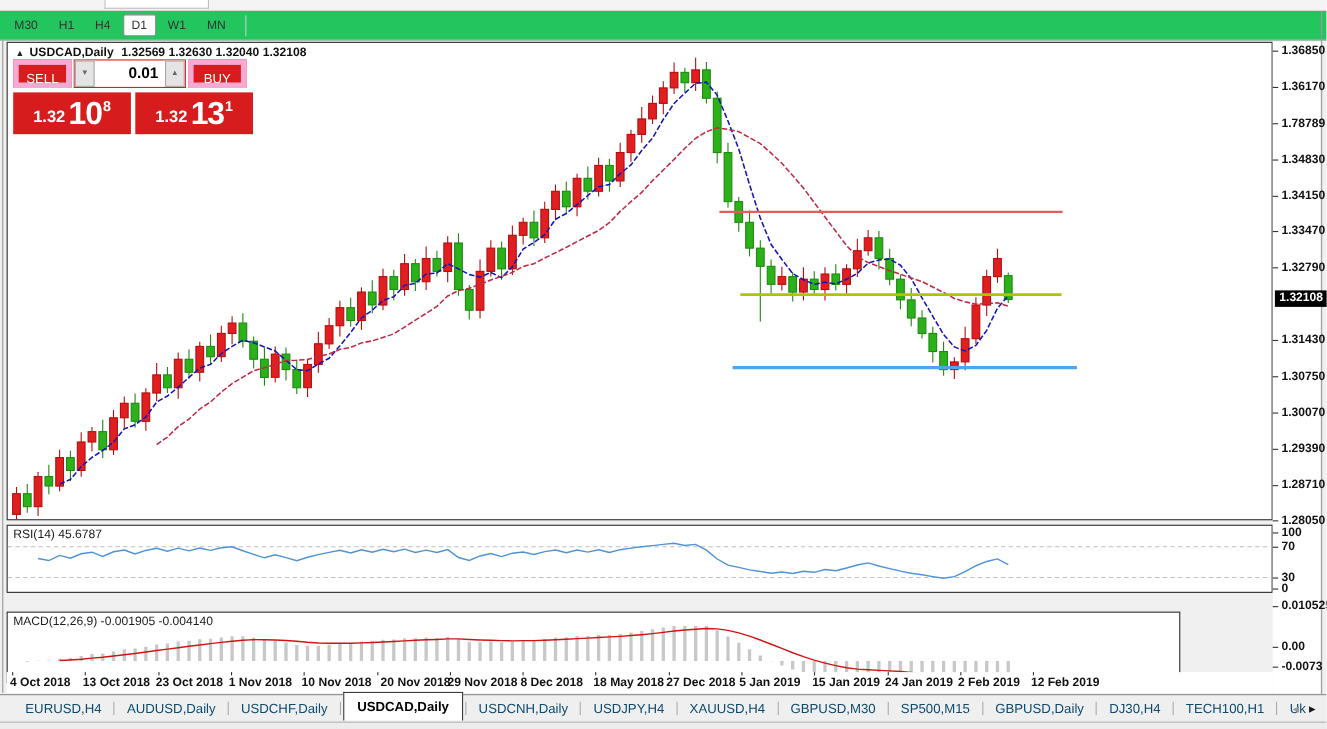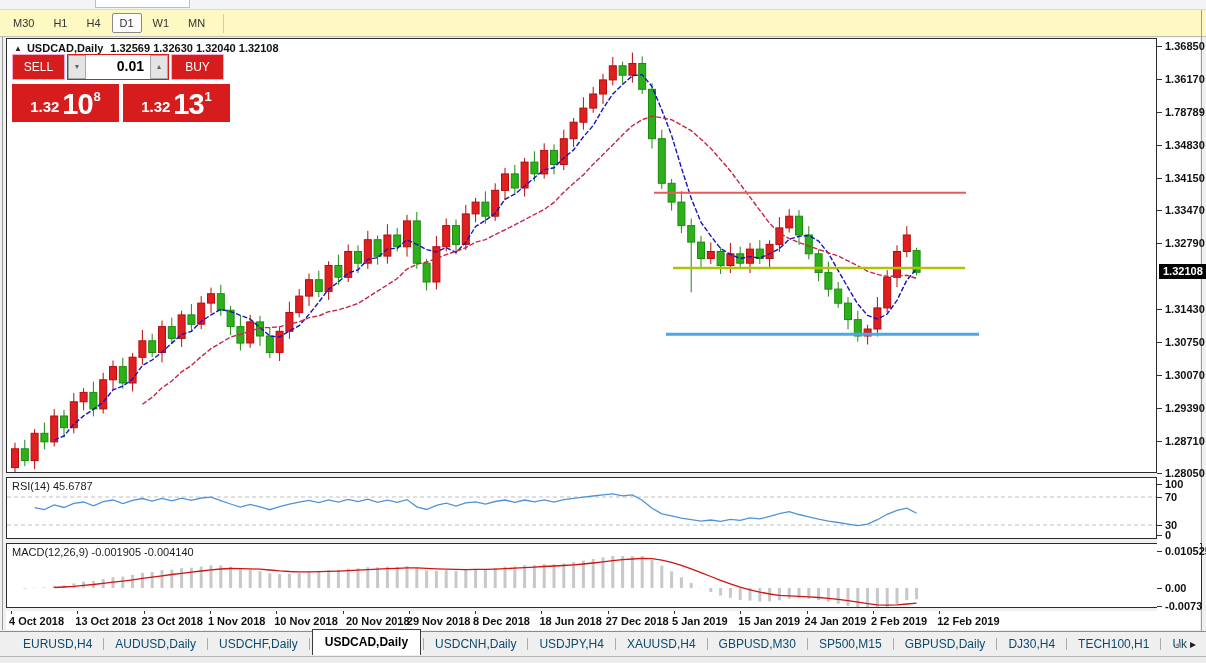--- a/index.html
+++ b/index.html
@@ -1,34 +1,34 @@
 <!DOCTYPE html>
 <html><head>
 <meta charset="utf-8">
 <style>
   html,body{margin:0;padding:0}
   body{width:1206px;height:663px;position:relative;background:#f0f0f0;
        font-family:"Liberation Sans",sans-serif;overflow:hidden}
   #top-strip{position:absolute;left:0;top:0;width:1206px;height:9px;background:#f4f4f4;border-bottom:1px solid #d9d9d9}
   #combo-remnant{position:absolute;left:95px;top:0;width:95px;height:8px;background:#fff;border:1px solid #bdbdbd;border-top:none;box-sizing:border-box}
-  #tf-bar{position:absolute;left:0;top:10px;width:1206px;height:27px;background:#fef9c3;border-bottom:1px solid #bdbdbd;display:flex;align-items:center;padding-left:5px;box-sizing:border-box}
+  #tf-bar{position:absolute;left:0;top:10px;width:1206px;height:27px;background:#22c55e;border-bottom:1px solid #bdbdbd;display:flex;align-items:center;padding-left:5px;box-sizing:border-box}
   .tf-btn{font-size:11px;color:#333;padding:3px 7px;margin-right:3px;border:1px solid transparent;border-radius:2px;cursor:default}
   .tf-btn.active{background:#fcfcfc;border:1px solid #8a8a8a}
   .tf-sep{width:1px;height:19px;background:#c9c9c9;margin:0 7px}
   .panel{position:absolute;background:#fff;border:1px solid #2b2b2b;box-sizing:border-box}
   #main-panel{left:6px;top:38px;width:1151px;height:435px}
   #rsi-panel{left:6px;top:477px;width:1151px;height:62px}
-  #macd-panel{left:6px;top:543px;width:1196px;height:65px}
+  #macd-panel{left:6px;top:556px;width:1067px;height:65px}
   .panel-label{position:absolute;left:5px;top:2px;font-size:11px;color:#1a1a1a;z-index:3;white-space:nowrap}
   #chart-header{position:absolute;left:5px;top:3px;font-size:11px;font-weight:bold;color:#111;z-index:5;display:flex;align-items:center;white-space:nowrap}
   #chart-header .tri{font-size:8px;margin:0 5px 0 2px;color:#222}
   #chart-header .vals{margin-left:7px;font-weight:bold}
   #trade-widget{position:absolute;left:5px;top:15px;z-index:6;width:224px}
   .tw-row1{display:flex;height:26px;align-items:stretch}
-  .btn-sell,.btn-buy{background:#d61c1c;border:1px solid #f9a8d4;color:#fff;font-size:12px;width:53px;text-align:center;line-height:24px;box-sizing:border-box}
+  .btn-sell,.btn-buy{background:#d61c1c;border:5px solid #f9a8d4;color:#fff;font-size:12px;width:53px;text-align:center;line-height:24px;box-sizing:border-box}
   .stepper{display:flex;border:1px solid #d61c1c;margin:0 2px;background:#fff;box-sizing:border-box}
   .step-btn{width:18px;background:#e4e4e4;border:1px solid #a8a8a8;color:#666;font-size:7px;line-height:22px;text-align:center;box-sizing:border-box}
   .vol-value{width:64px;font-size:14px;font-weight:bold;color:#000;text-align:right;padding:3px 6px 0 0;box-sizing:border-box}
   .tw-row2{display:flex;margin-top:4px;gap:4px}
   .price-box{background:#d61c1c;color:#fff;width:107px;height:38px;display:flex;align-items:flex-end;justify-content:center;padding-bottom:3px;box-sizing:border-box}
   .pb-small{font-size:15px;font-weight:bold;margin:0 3px 4px 0}
   .pb-big{font-size:29px;font-weight:bold;line-height:29px;letter-spacing:-1px}
   .pb-sup{font-size:13px;font-weight:bold;margin:0 0 15px 1px}
   #right-axis{position:absolute;left:1157px;top:38px;width:43px;height:592px;background:#fff}
   .tick{position:absolute;left:0;width:5px;height:1px;background:#333}
@@ -458,21 +458,21 @@
     <span class="datelabel" style="left: 201.9px;">1 Nov 2018</span>
     <span class="datetick" style="left: 270.2px;"></span>
     <span class="datelabel" style="left: 268.2px;">10 Nov 2018</span>
     <span class="datetick" style="left: 336.5px;"></span>
     <span class="datelabel" style="left: 340px;">20 Nov 2018</span>
     <span class="datetick" style="left: 402.8px;"></span>
     <span class="datelabel" style="left: 400.8px;">29 Nov 2018</span>
     <span class="datetick" style="left: 469.1px;"></span>
     <span class="datelabel" style="left: 467.1px;">8 Dec 2018</span>
     <span class="datetick" style="left: 535.4px;"></span>
-    <span class="datelabel" style="left: 533.4px;">18 Jun 2018</span>
+    <span class="datelabel" style="left: 533.4px;">18 May 2018</span>
     <span class="datetick" style="left: 601.7px;"></span>
     <span class="datelabel" style="left: 599.7px;">27 Dec 2018</span>
     <span class="datetick" style="left: 668px;"></span>
     <span class="datelabel" style="left: 666px;">5 Jan 2019</span>
     <span class="datetick" style="left: 734.3px;"></span>
     <span class="datelabel" style="left: 732.3px;">15 Jan 2019</span>
     <span class="datetick" style="left: 800.6px;"></span>
     <span class="datelabel" style="left: 798.6px;">24 Jan 2019</span>
     <span class="datetick" style="left: 866.9px;"></span>
     <span class="datelabel" style="left: 864.9px;">2 Feb 2019</span>

